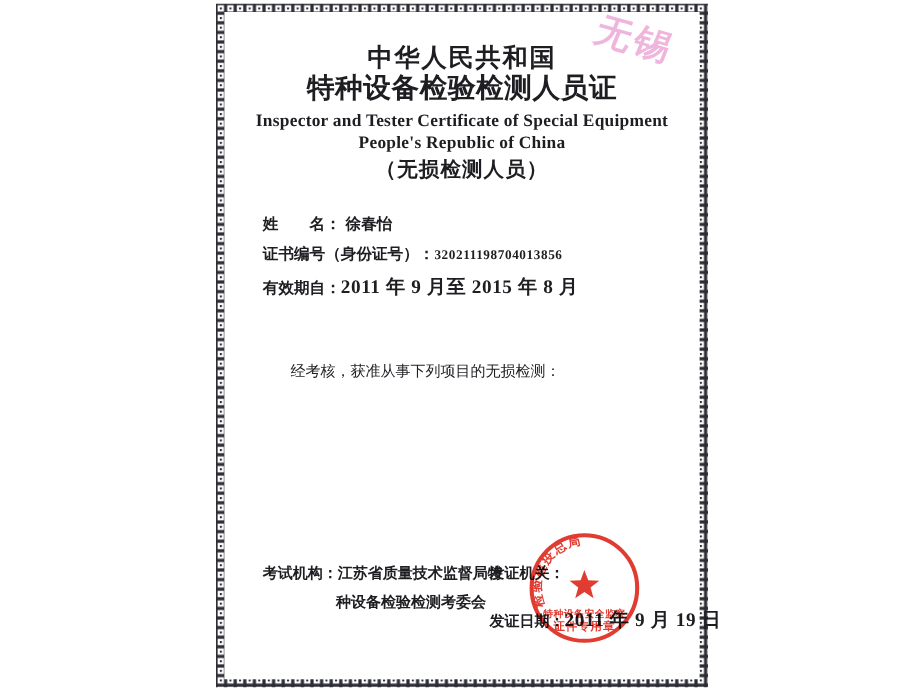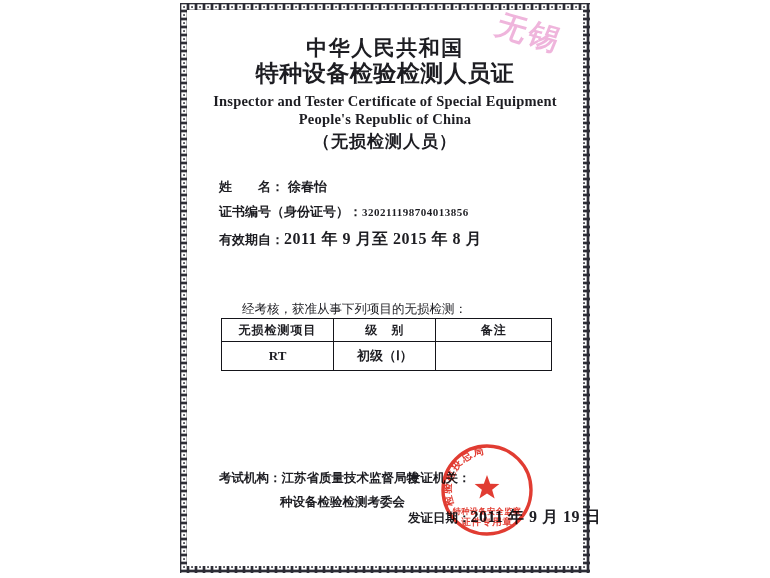--- a/index.html
+++ b/index.html
@@ -81,39 +81,20 @@
   </div>
   <div class="field f2">
     <span>证书编号（身份证号）：</span><span class="num">320211198704013856</span>
   </div>
   <div class="field f3">
     <span>有效期自：</span><span class="num">2011 年 9 月至 2015 年 8 月</span>
   </div>
 
   <div class="note">经考核，获准从事下列项目的无损检测：</div>
 
-  <table class="grid">
-    <colgroup>
-        <col style="width:34%">
-        <col style="width:31%">
-        <col style="width:35%">
-      </colgroup>
-    <tbody>
-        <tr>
-      <th>无损检测项目</th>
-      <th>级　别</th>
-      <th>备注</th>
-    </tr>
-    <tr>
-      <td>RT</td>
-      <td>初级（Ⅰ）</td>
-      <td></td>
-    </tr>
-  </tbody>
-    </table>
 
   <div class="foot exam1">
     <span>考试机构：</span><span>江苏省质量技术监督局特</span>
   </div>
   <div class="foot exam2">种设备检验检测考委会</div>
   <div class="foot issuer">发证机关：</div>
   <div class="foot dateline">
     <span>发证日期：</span><span class="num">2011 年 9 月 19 日</span>
   </div>
 

